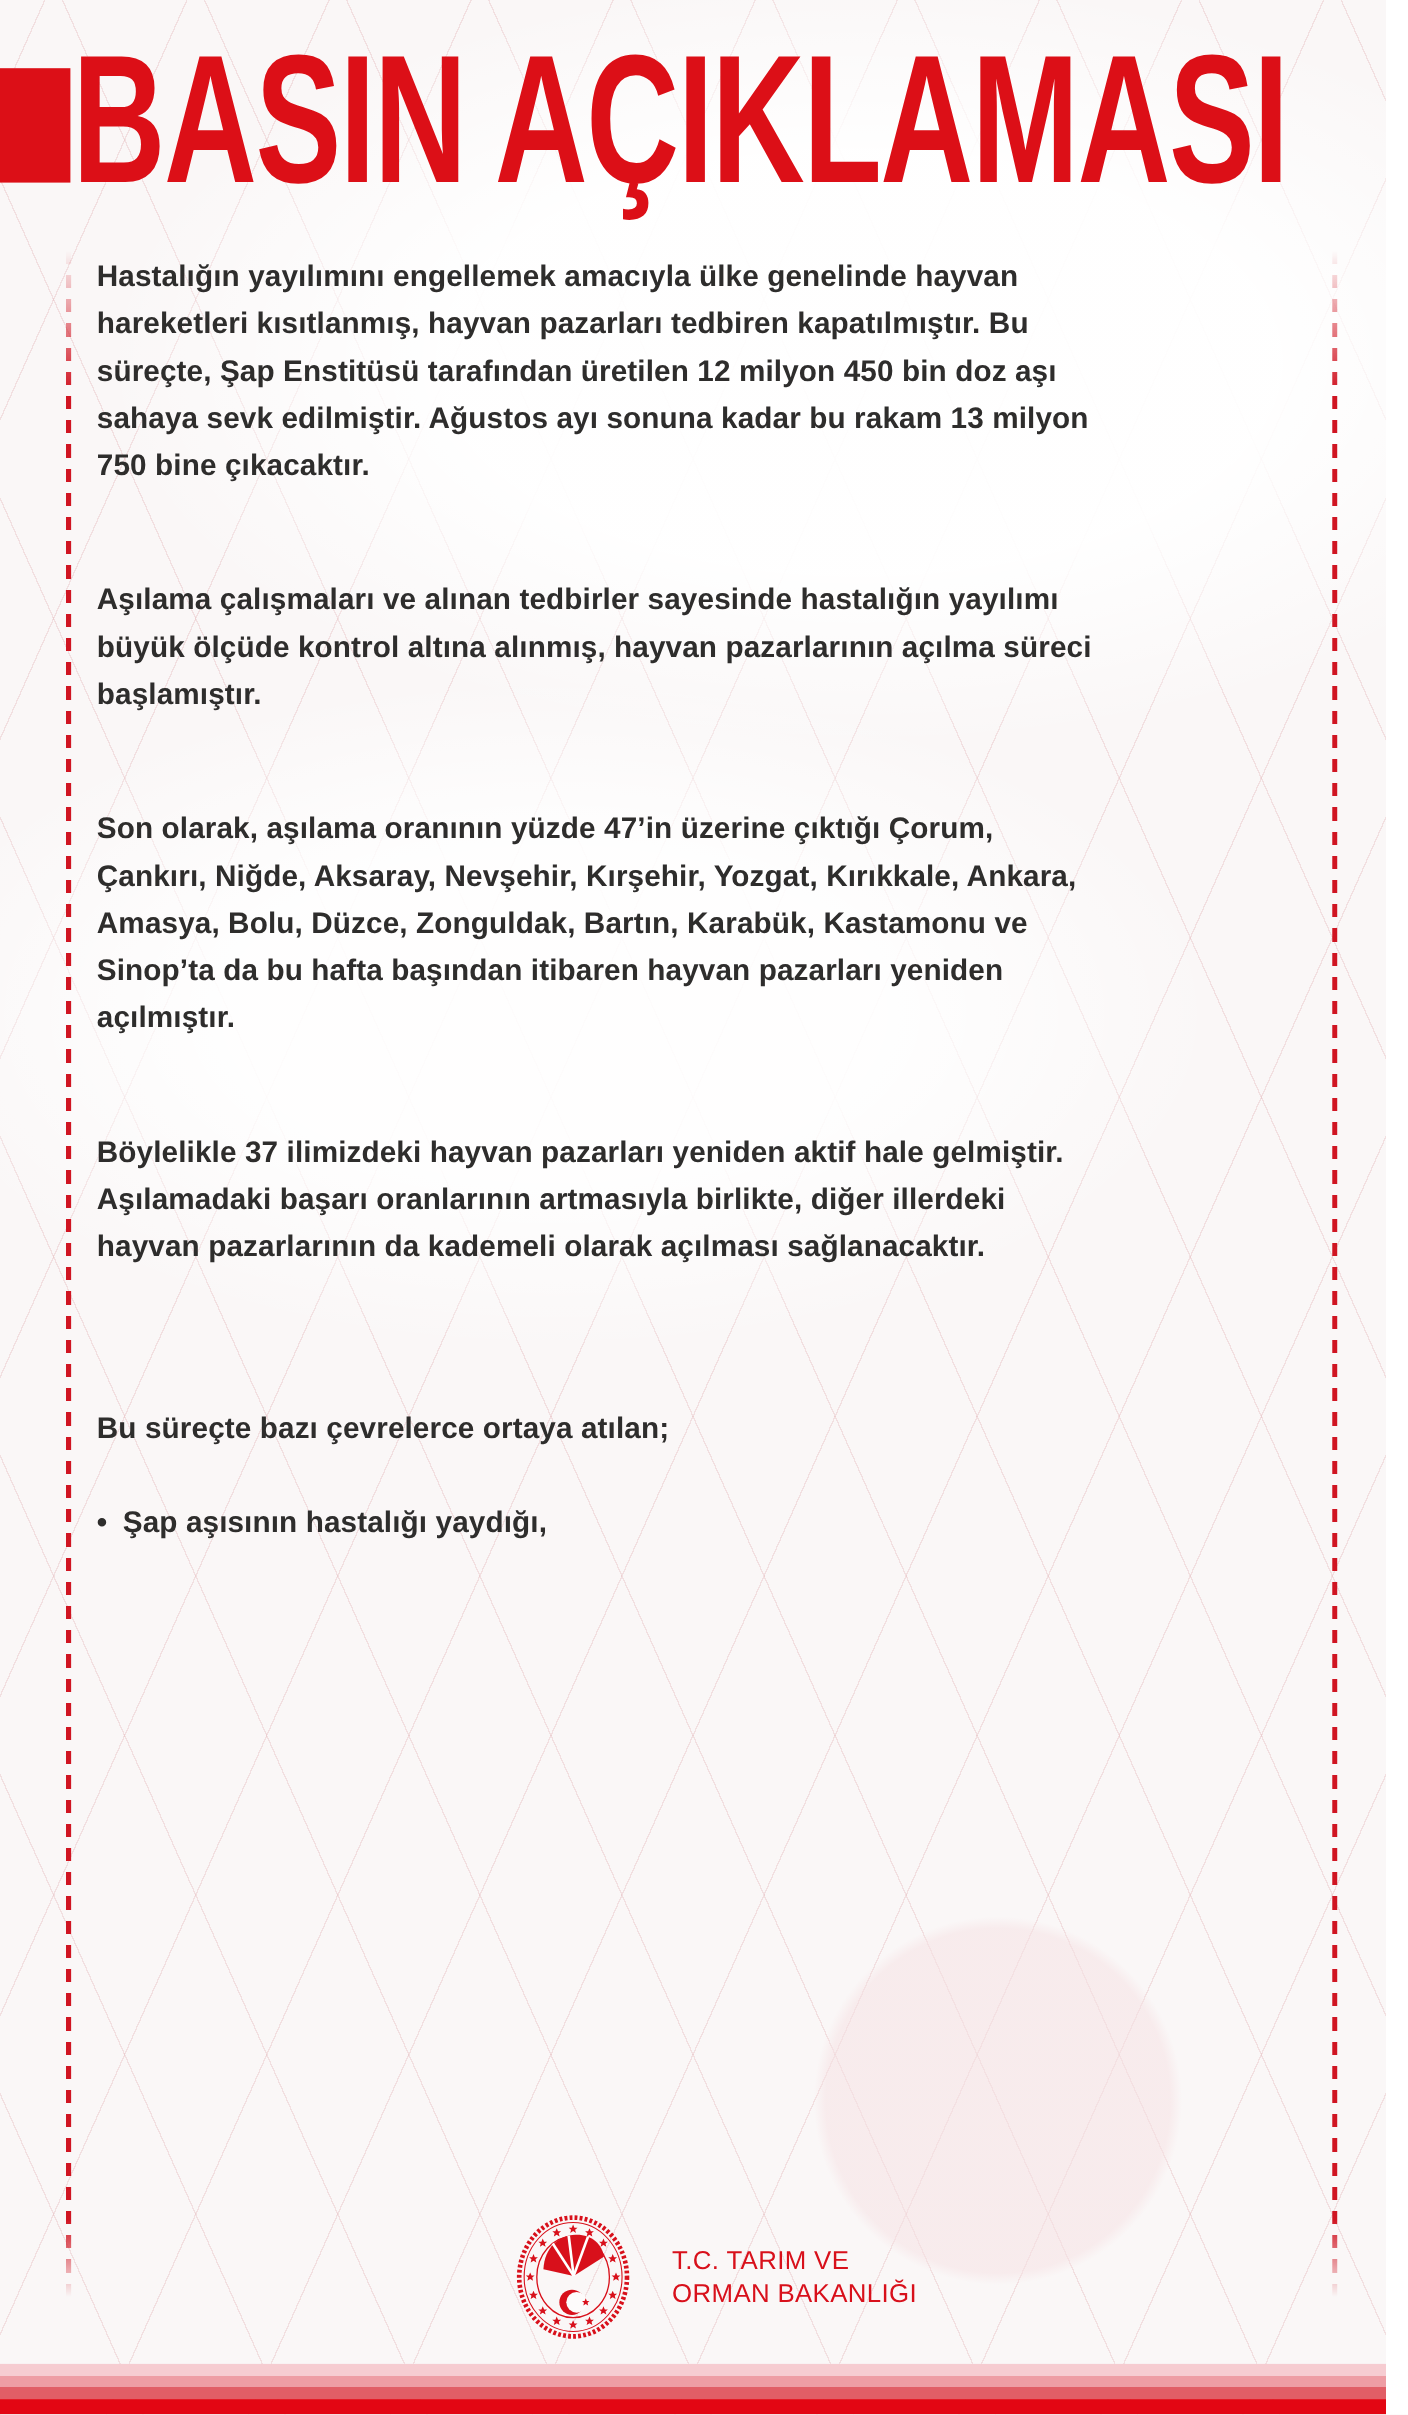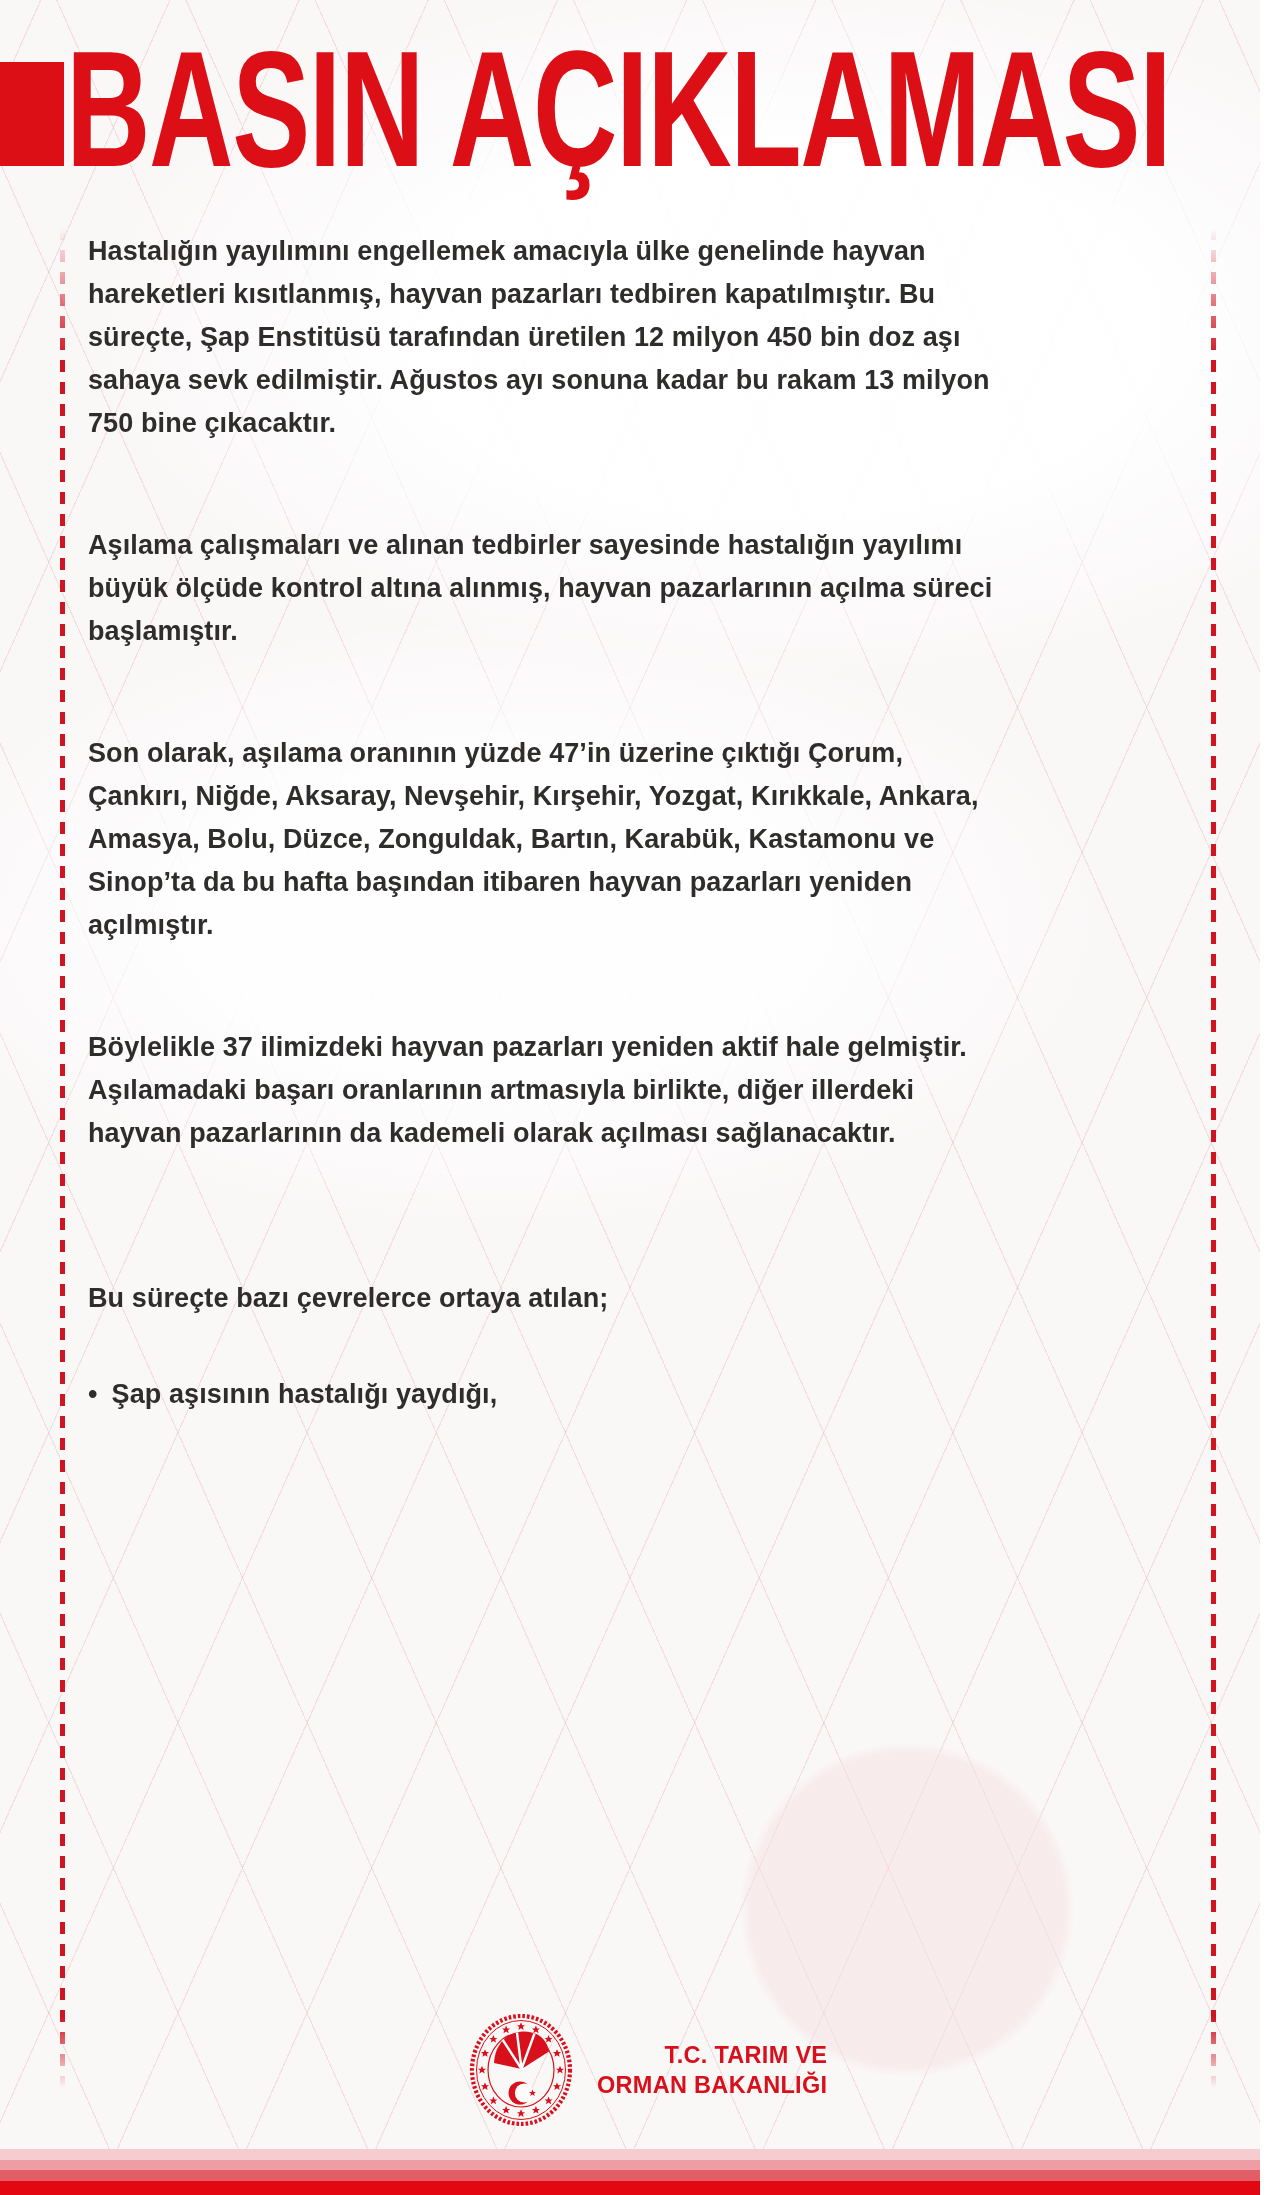--- a/index.html
+++ b/index.html
@@ -36,33 +36,32 @@
   }
   .dash-left{left:60px;}
   .dash-right{left:1211px;}
   .content{
     position:absolute;left:88px;top:187px;width:1090px;
     font-size:27px;line-height:43px;font-weight:600;
     color:var(--text,#2e2d2c);
     white-space:pre-line;letter-spacing:.1px;
   }
   .content p{margin:0 0 36px 0;}
-  .content p.claims-intro{margin-bottom:10px;}
+  .content p.claims-intro{margin-bottom:0;}
   .content p.claim{margin:0;}
   .bullet{margin-right:14px;}
   .footer{
     position:absolute;left:468px;top:2012px;height:116px;
     display:flex;align-items:center;
   }
   .emblem{width:106px;height:116px;display:block;}
   .ministry-name{
-    margin-left:23px;
-    font-size:23.5px;font-weight:700;line-height:30px;letter-spacing:.3px;
+    margin-left:37px;
+    font-size:23.5px;font-weight:400;line-height:30px;letter-spacing:.3px;
     color:var(--emblem,#d8101b);
-    text-align:right;
   }
   .stripes{position:absolute;left:0;right:0;bottom:0;}
   .stripes div{width:100%;}
   .s1{height:11px;background:var(--stripe1,#f6ccd1);}
   .s2{height:10px;background:var(--stripe2,#ee9da4);}
   .s3{height:11px;background:var(--stripe3,#e15e66);}
   .s4{height:14px;background:var(--stripe4,#e30613);}
 </style>
 </head>
 <body>

